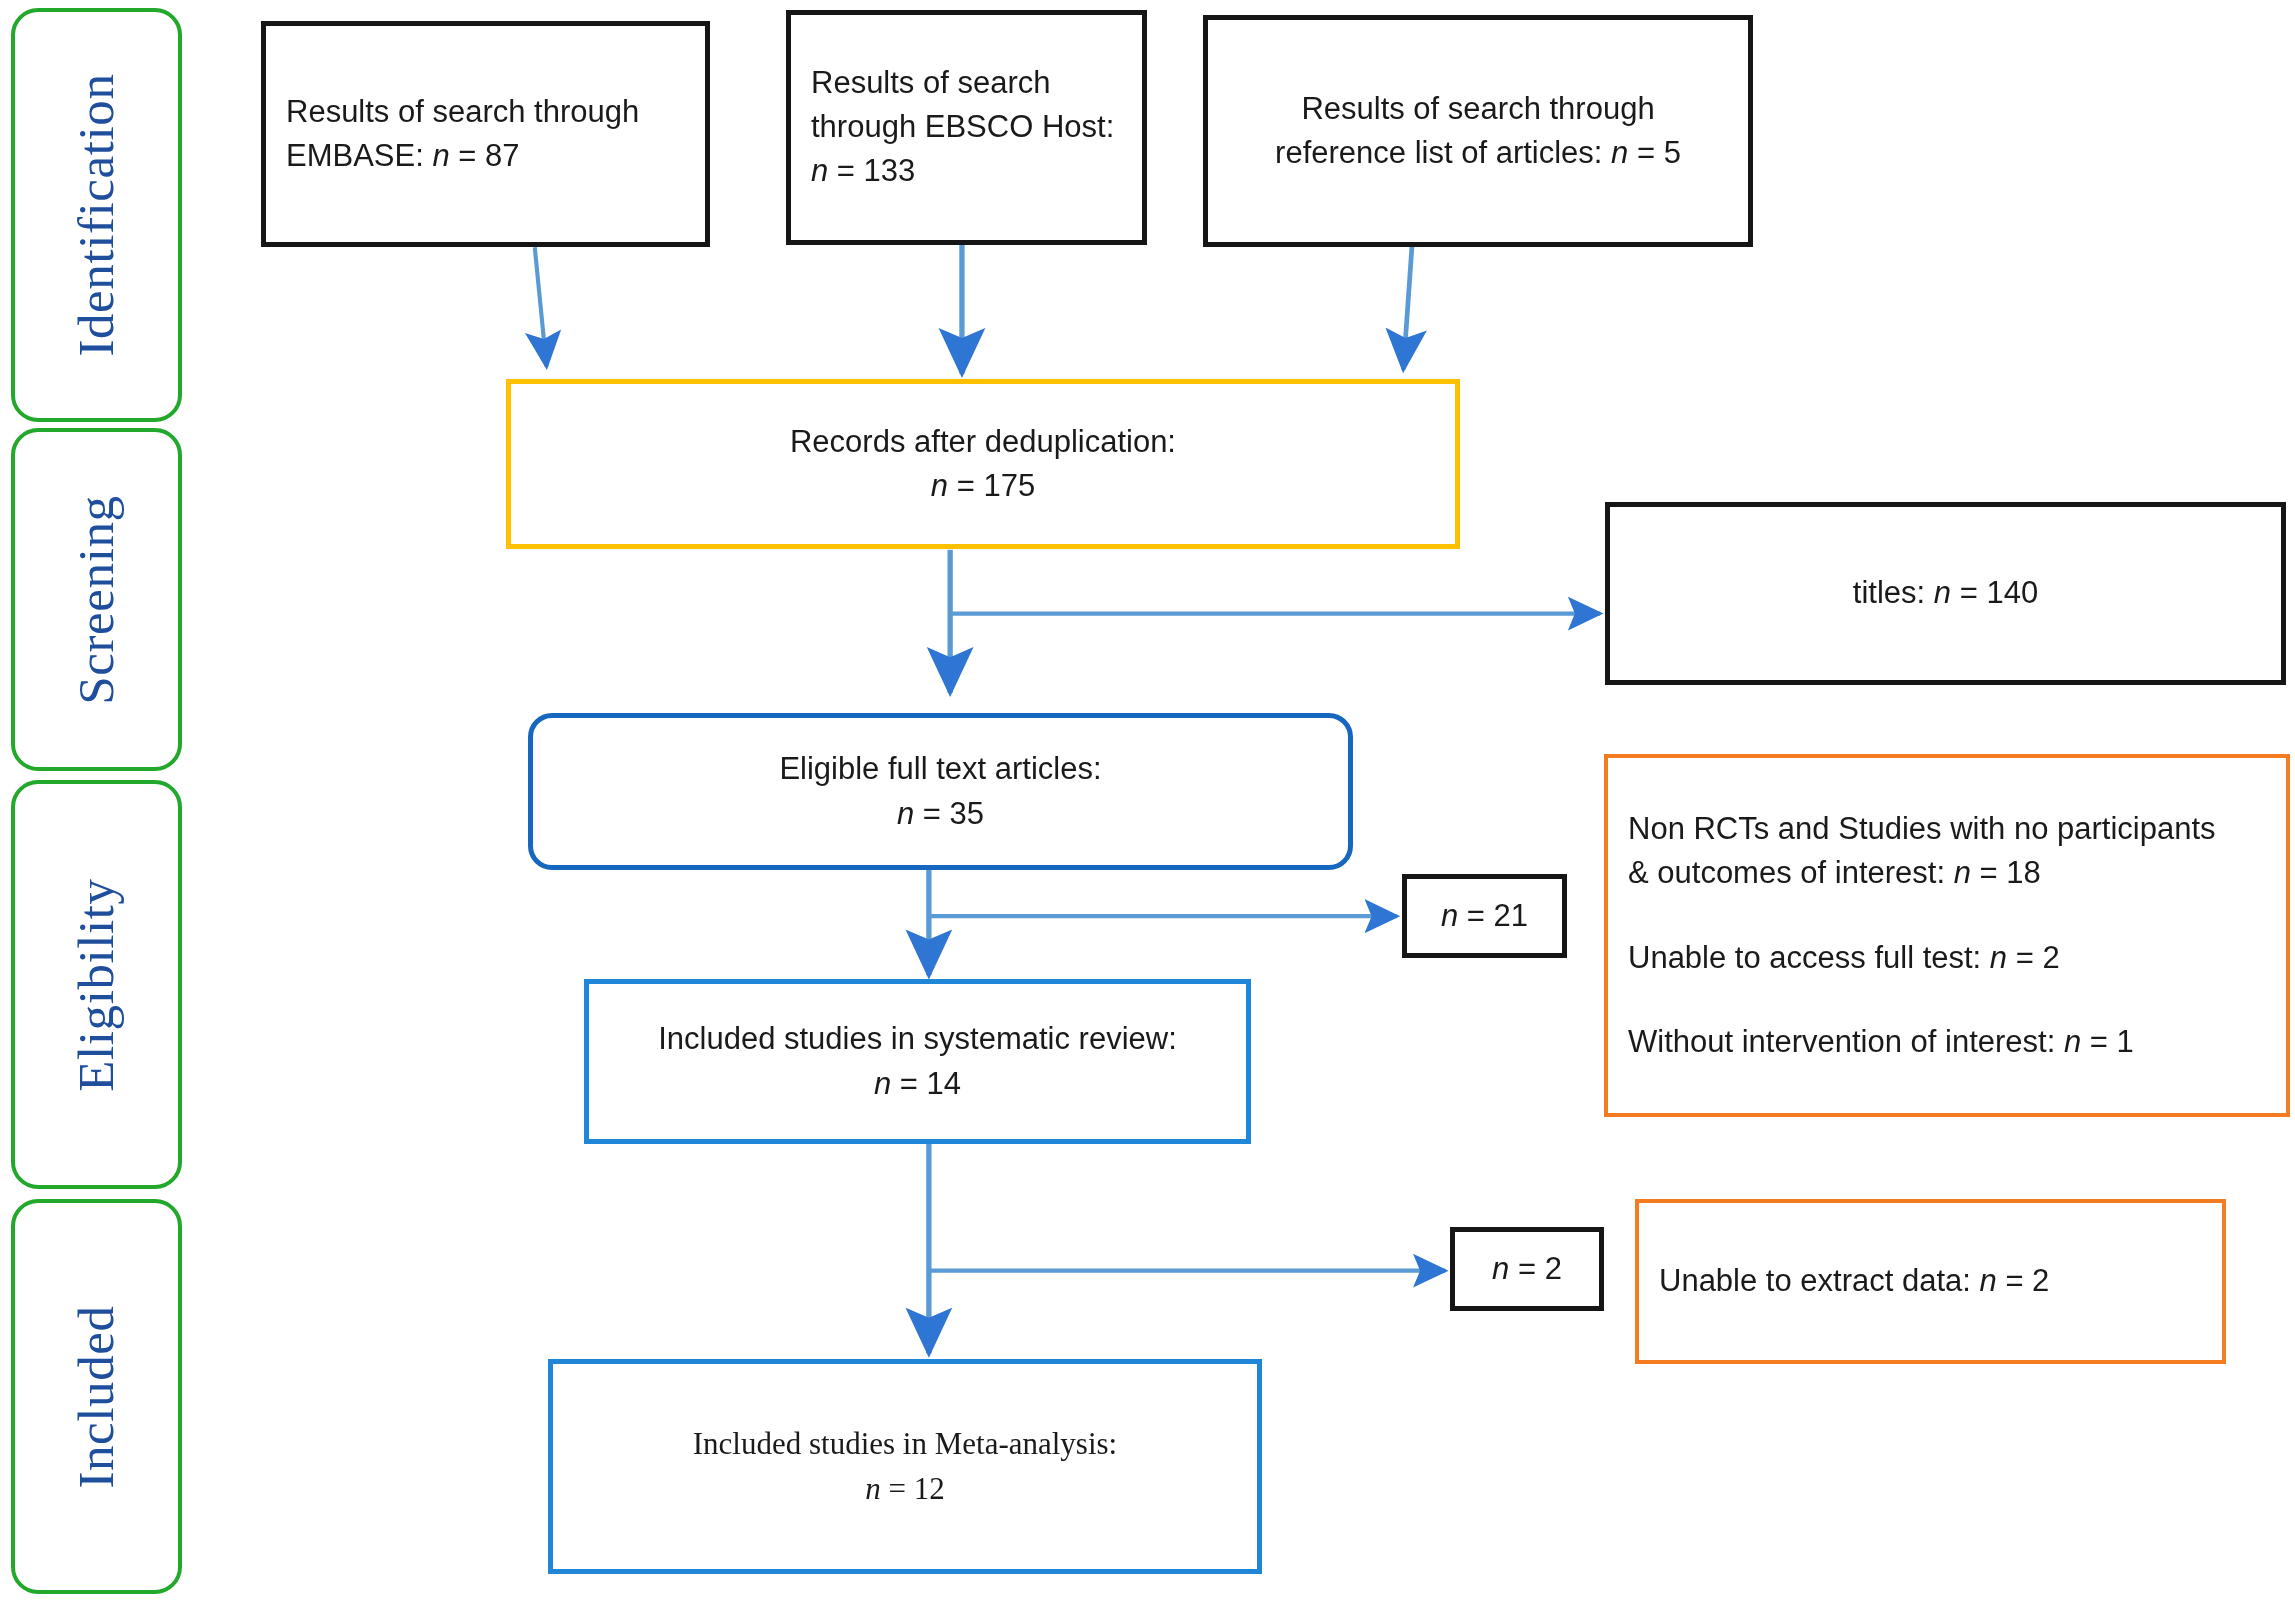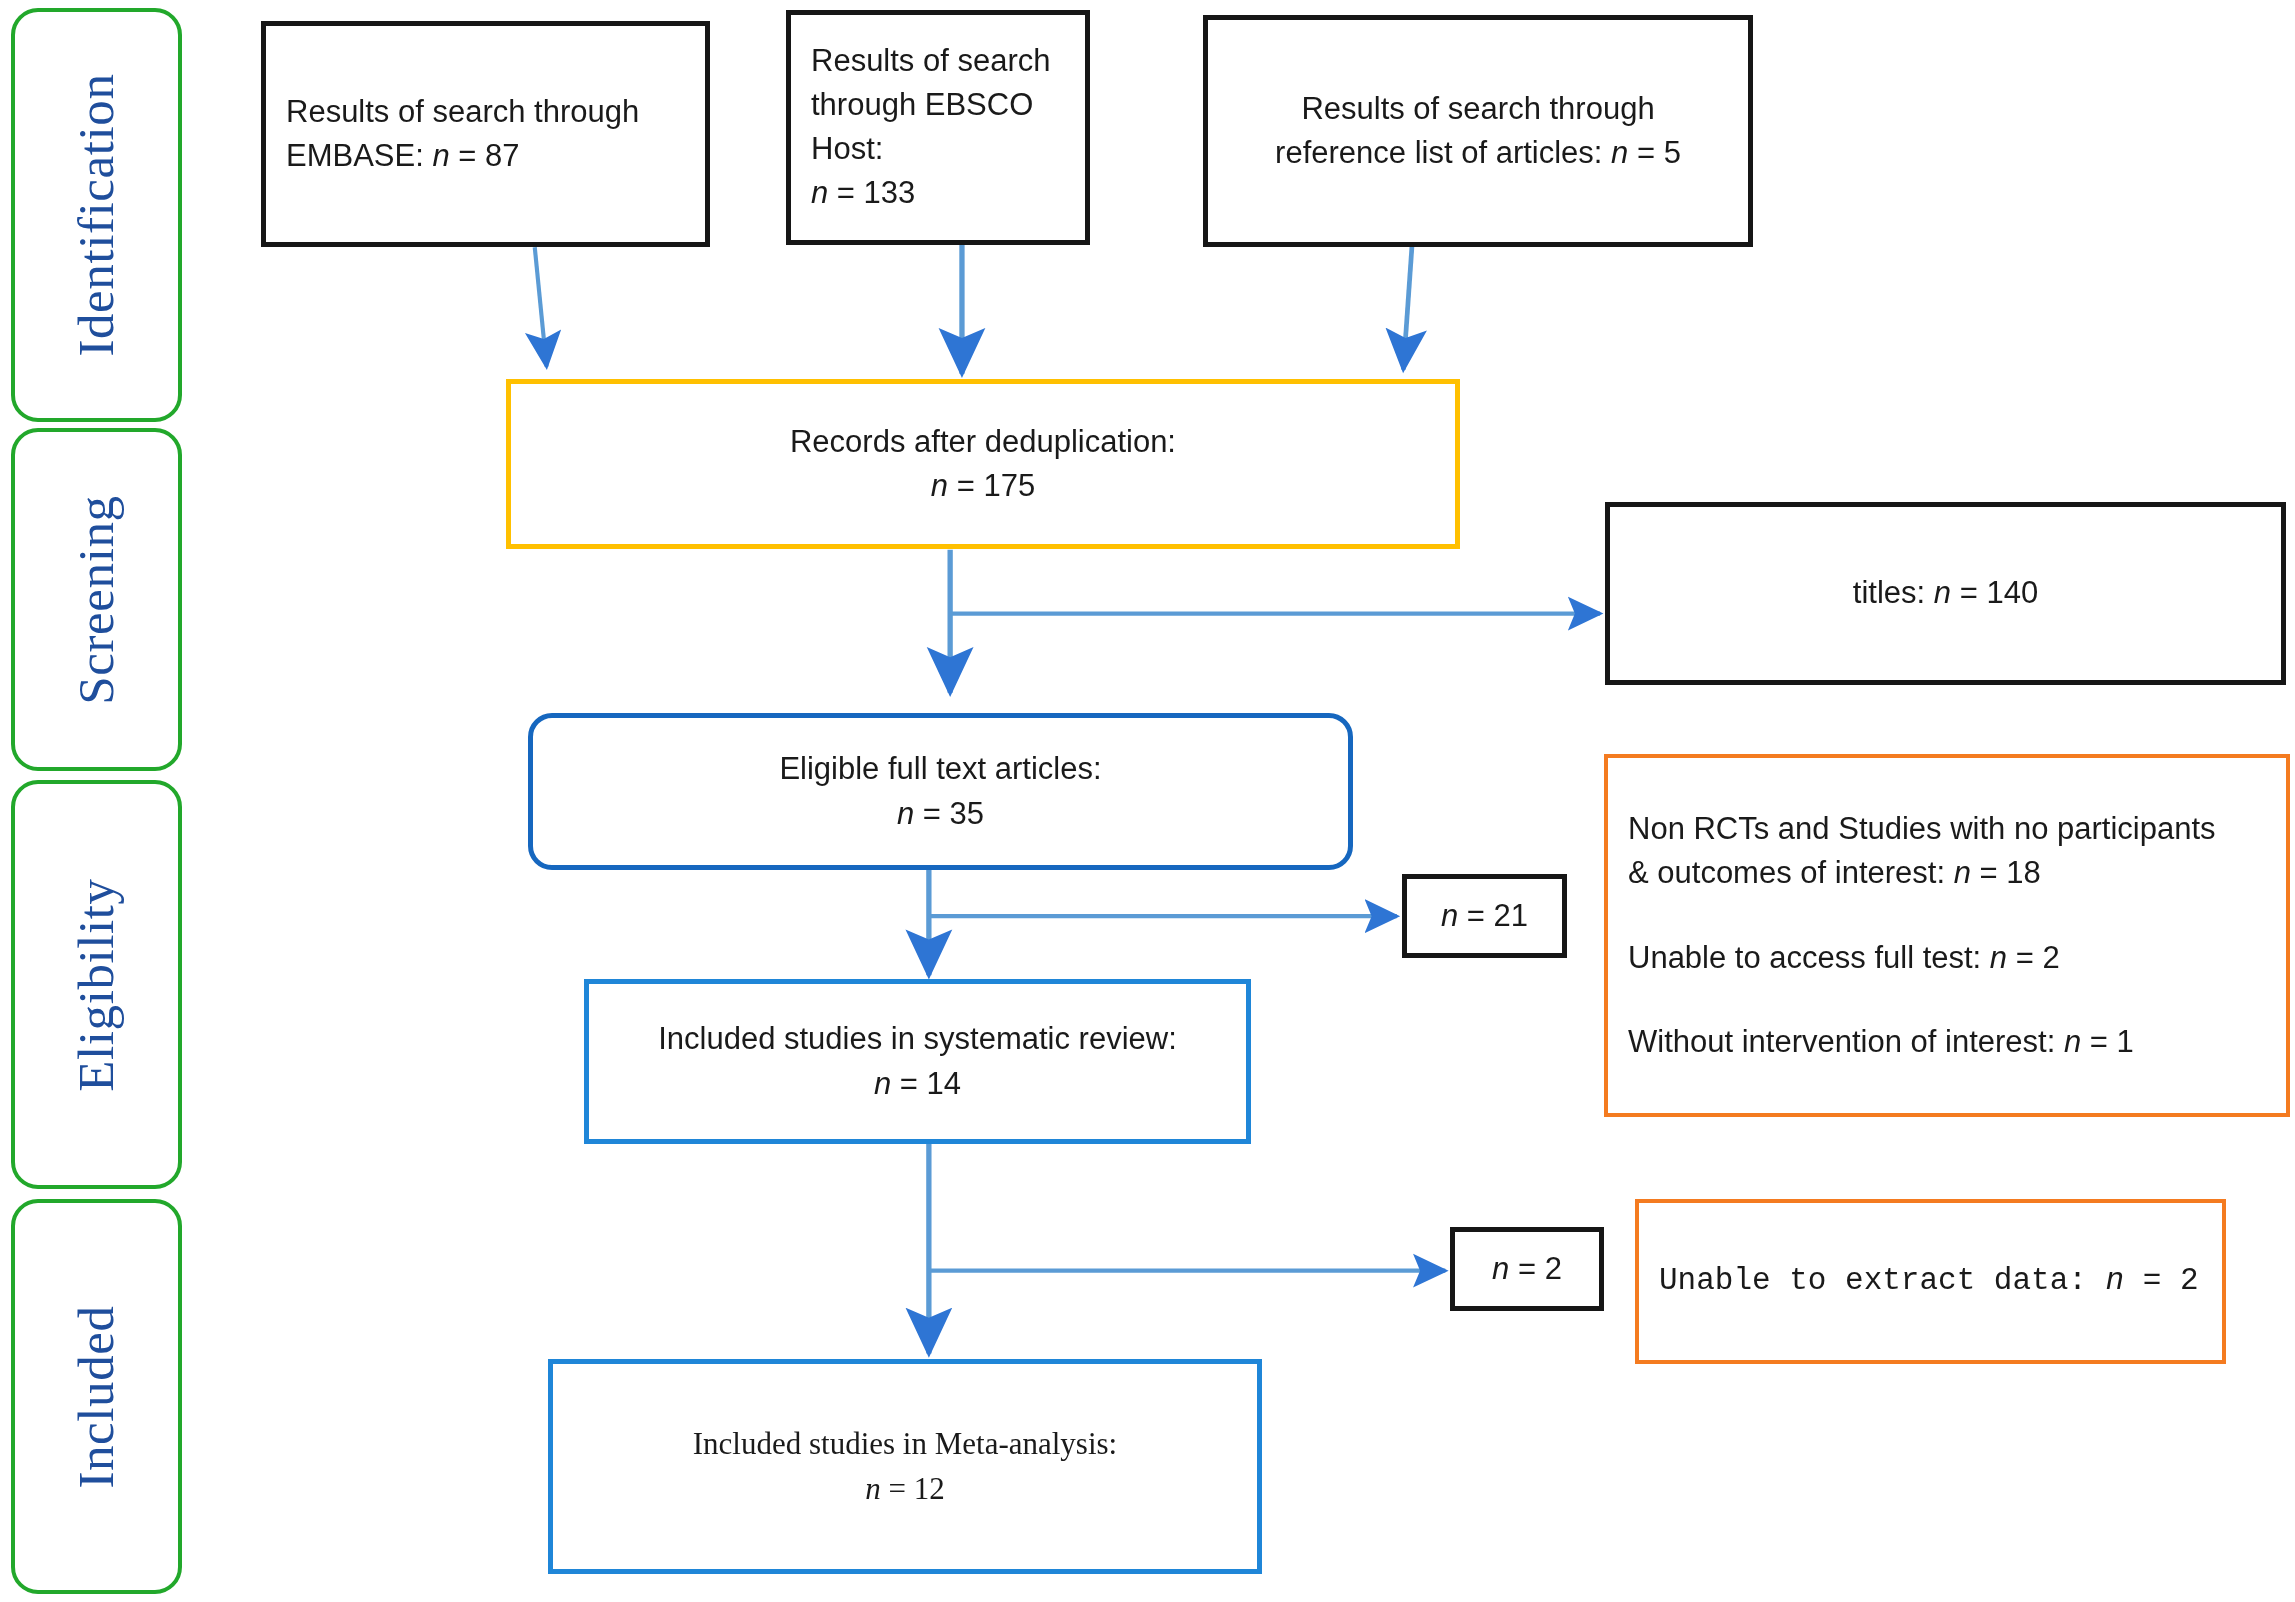--- a/index.html
+++ b/index.html
@@ -152,21 +152,21 @@
     <span class="stage-label">Included</span>
   </div>
 
   <div class="node left edge-black" style="left:261px; top:21px; width:449px; height:226px;">
     <div class="txt">
       <div>Results of search through</div>
       <div><span>EMBASE: </span><i class="n">n</i><span> = 87</span></div>
     </div>
   </div>
 
-  <div class="node left edge-black" style="left:786px; top:9.5px; width:304px; height:235px;">
+  <div class="node left edge-black" style="left:786px; top:9.5px; width:361px; height:235px;">
     <div class="txt">
       <div>Results of search</div>
       <div>through EBSCO Host:</div>
       <div><i class="n">n</i><span> = 133</span></div>
     </div>
   </div>
 
   <div class="node center edge-black" style="left:1203px; top:15.4px; width:550px; height:232px;">
     <div class="txt">
       <div>Results of search through</div>
@@ -213,21 +213,21 @@
     <div class="txt">
       <div>Included studies in systematic review:</div>
       <div><i class="n">n</i><span> = 14</span></div>
     </div>
   </div>
 
   <div class="node center edge-black tight" style="left:1450px; top:1227px; width:154px; height:84px;">
     <div class="txt"><i class="n">n</i><span> = 2</span></div>
   </div>
 
-  <div class="node left edge-orange" style="left:1635px; top:1199px; width:591px; height:165px;font-family:Liberation Mono, monospace;">
+  <div class="node left edge-orange" style="left:1635px; top:1199px; width:591px; height:165px;">
     <div class="txt">
       <div><span>Unable to extract data: </span><i class="n">n</i><span> = 2</span></div>
     </div>
   </div>
 
   <div class="node center edge-blue" style="left:548px; top:1359px; width:714px; height:215px;font-family:Liberation Serif, serif;">
     <div class="txt">
       <div>Included studies in Meta-analysis:</div>
       <div><i class="n">n</i><span> = 12</span></div>
     </div>

